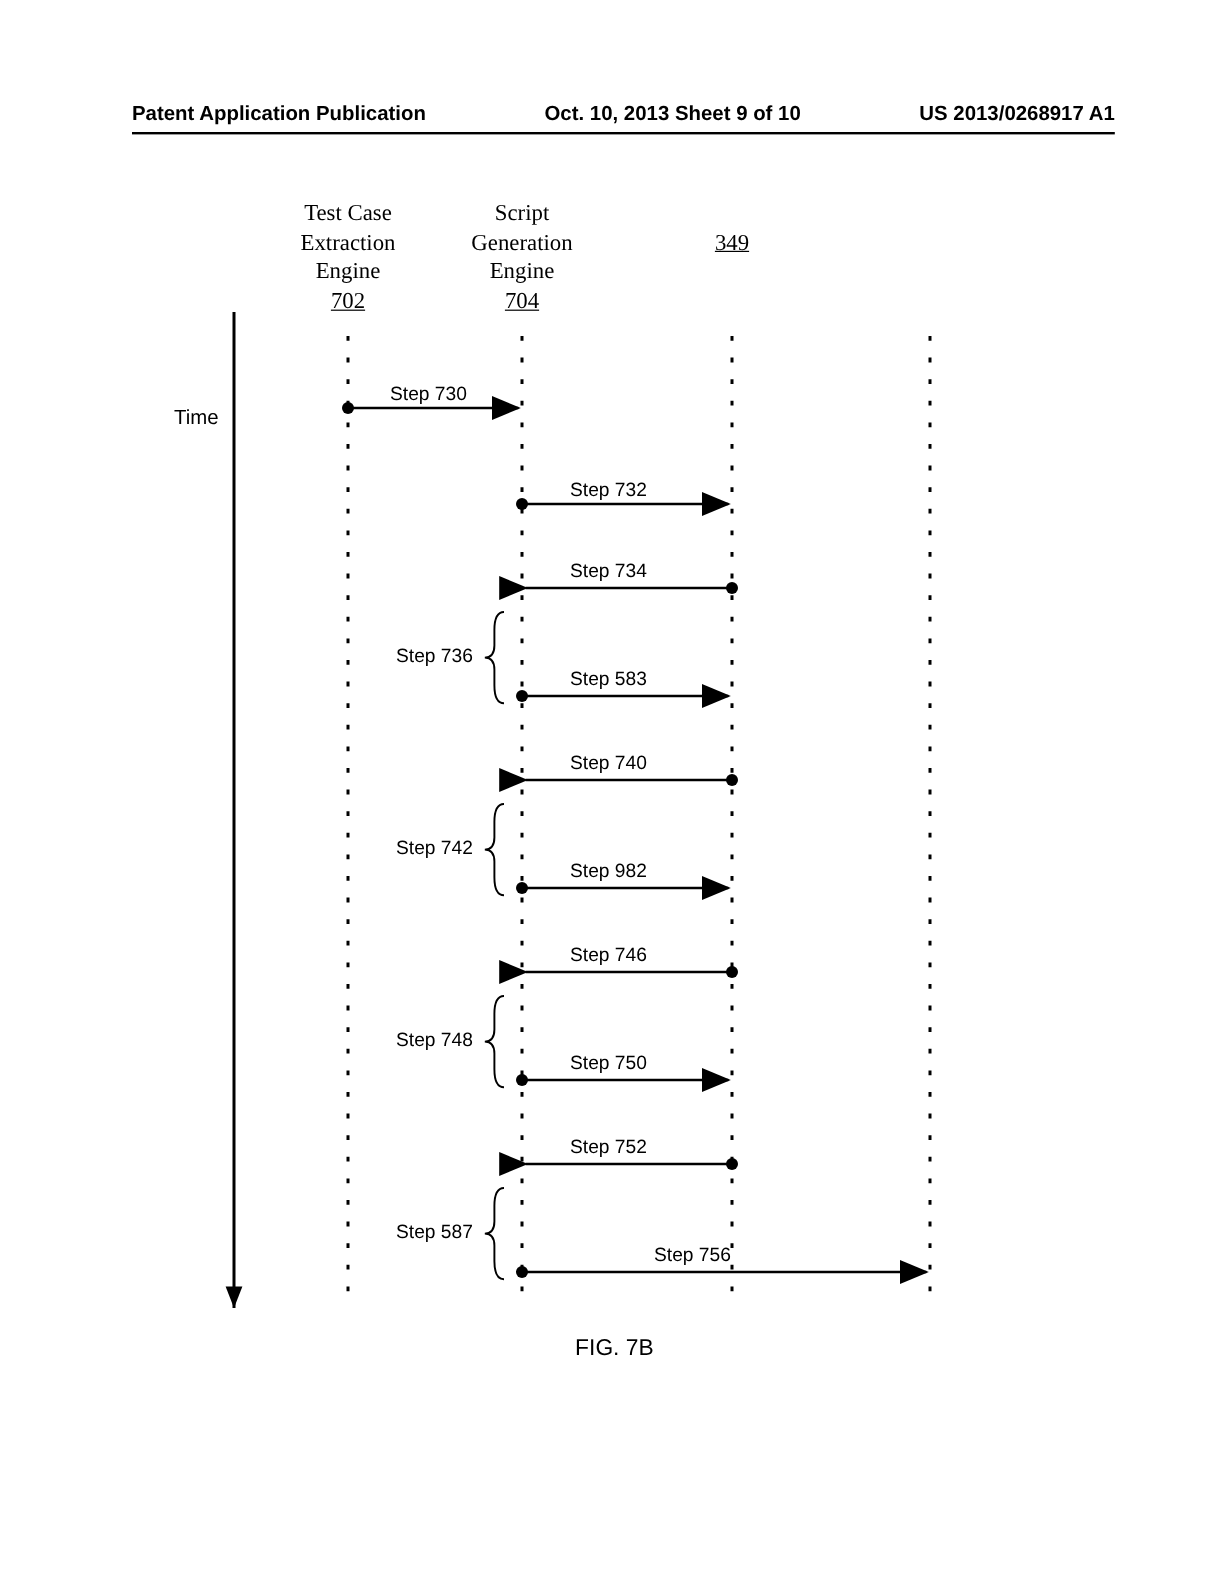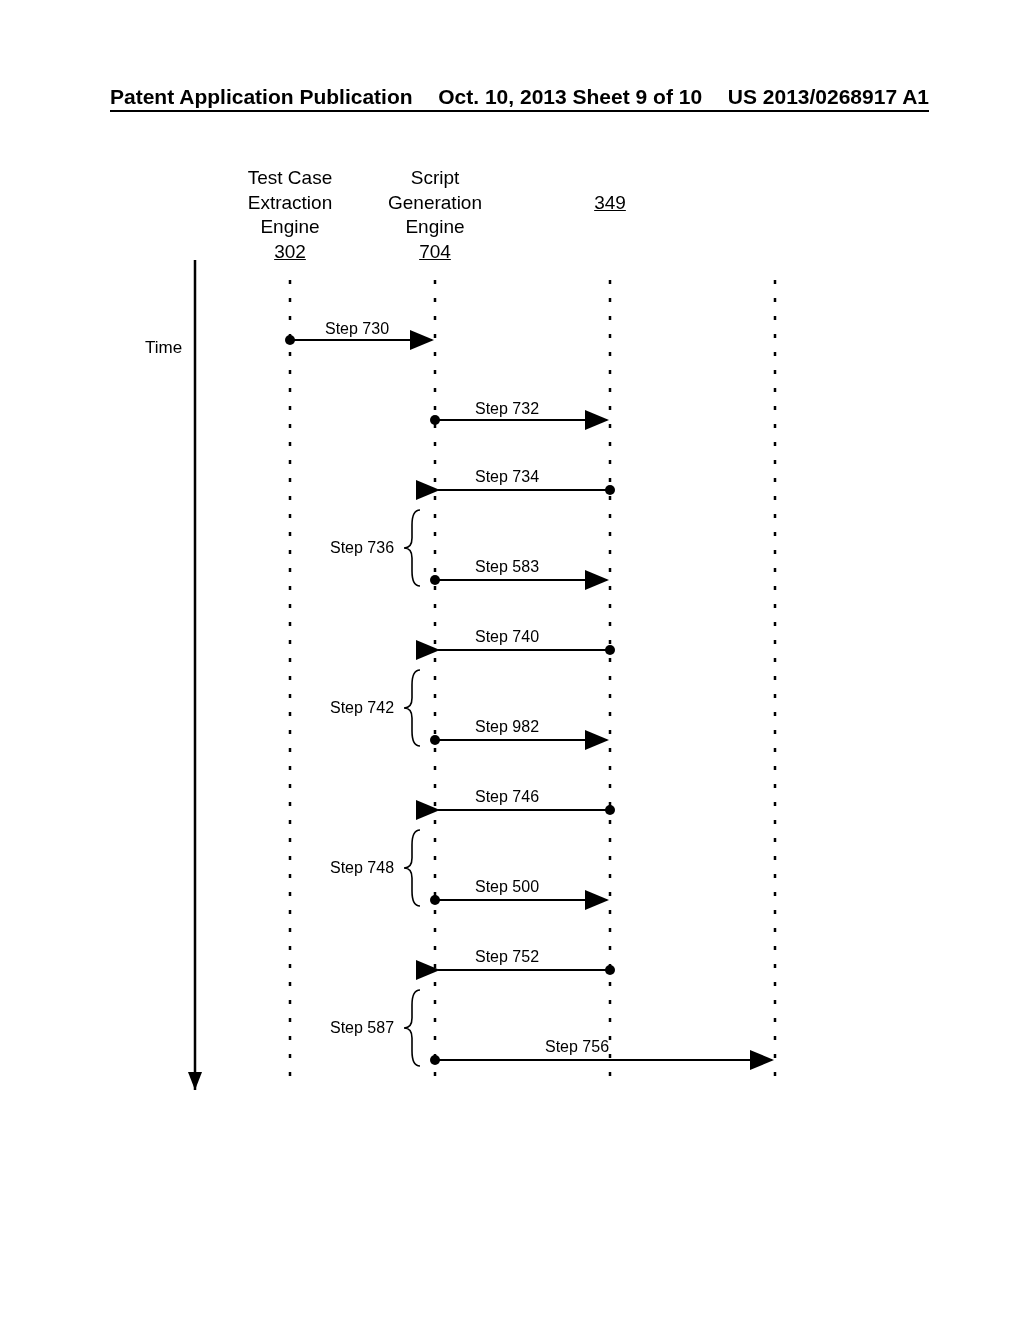--- a/index.html
+++ b/index.html
@@ -14,21 +14,21 @@
     height: 1320px;
     position: relative;
   }
   .header {
     position: absolute;
     top: 85px;
     left: 110px;
     right: 95px;
     display: flex;
     justify-content: space-between;
-    font-size: 21px;
+    font-size: 17px;
     font-weight: bold;
   }
   .header-rule {
     position: absolute;
     top: 110px;
     left: 110px;
     right: 95px;
     border-top: 2px solid #000;
   }
   .time-label {
@@ -50,20 +50,21 @@
     left: 0;
     width: 1024px;
     height: 1000px;
   }
   .col-header {
     position: absolute;
     text-align: center;
     font-size: 19px;
     line-height: 1.3;
     width: 140px;
+    font-family: Liberation Serif, serif;
   }
   .col-header .ref {
     text-decoration: underline;
   }
   .step-label {
     position: absolute;
     font-size: 16px;
     text-align: center;
   }
 </style>
@@ -135,21 +136,21 @@
 
       <path d="M420,850 Q412,850 412,865 L412,878 Q412,888 404,888 Q412,888 412,898 L412,911 Q412,926 420,926" fill="none" stroke="#000" stroke-width="1.6"></path>
 
       <circle cx="435" cy="920" r="5" fill="#000"></circle>
       <line x1="435" y1="920" x2="772" y2="920" stroke="#000" stroke-width="2" marker-end="url(#arrR)"></line>
     </svg>
 
     
     <div class="col-header" style="left:220px; top:26px;">
       <span>Test Case<br>Extraction<br>Engine</span><br>
-      <span class="ref">302</span>
+      <span class="ref">702</span>
     </div>
     <div class="col-header" style="left:365px; top:26px;">
       <span>Script<br>Generation<br>Engine</span><br>
       <span class="ref">704</span>
     </div>
     <div class="col-header" style="left:540px; top:26px;">
       <br>
       <span class="ref">349</span>
     </div>
 
@@ -157,19 +158,20 @@
     <div class="step-label" style="left:325px; top:180px;">Step 730</div>
     <div class="step-label" style="left:475px; top:260px;">Step 732</div>
     <div class="step-label" style="left:475px; top:328px;">Step 734</div>
     <div class="step-label" style="left:330px; top:399px;">Step 736</div>
     <div class="step-label" style="left:475px; top:418px;">Step 583</div>
     <div class="step-label" style="left:475px; top:488px;">Step 740</div>
     <div class="step-label" style="left:330px; top:559px;">Step 742</div>
     <div class="step-label" style="left:475px; top:578px;">Step 982</div>
     <div class="step-label" style="left:475px; top:648px;">Step 746</div>
     <div class="step-label" style="left:330px; top:719px;">Step 748</div>
-    <div class="step-label" style="left:475px; top:738px;">Step 500</div>
+    <div class="step-label" style="left:475px; top:738px;">Step 750</div>
     <div class="step-label" style="left:475px; top:808px;">Step 752</div>
     <div class="step-label" style="left:330px; top:879px;">Step 587</div>
     <div class="step-label" style="left:545px; top:898px;">Step 756</div>
   </div>
 
+  <div class="fig-label">FIG. 7B</div>
 </div>
 
 </body></html>

